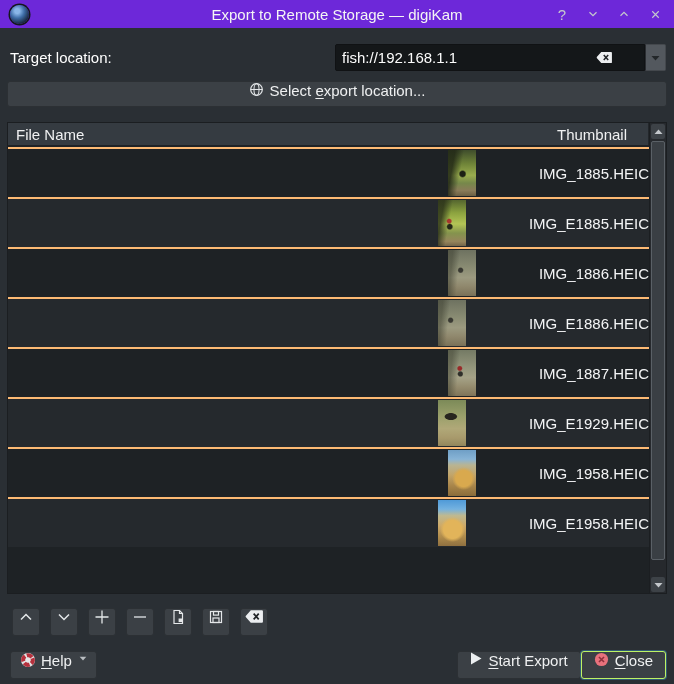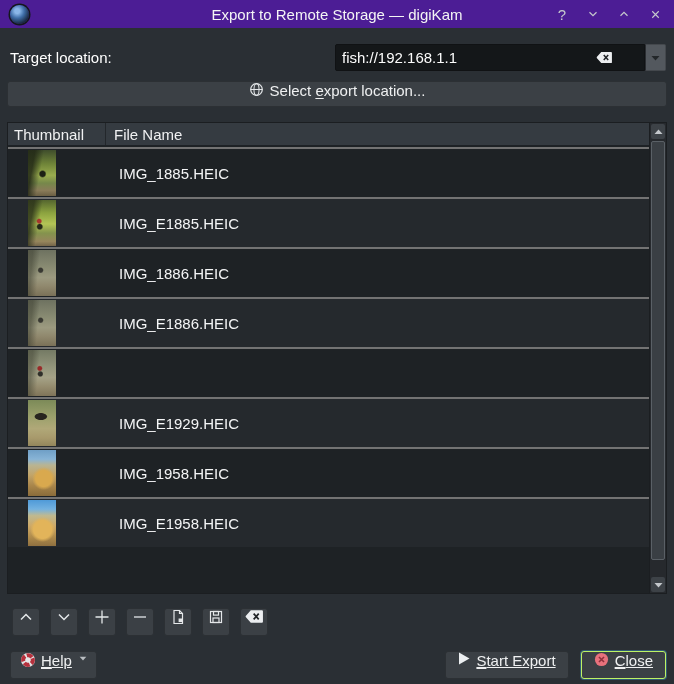--- a/index.html
+++ b/index.html
@@ -6,21 +6,21 @@
   html,body { width: 674px; height: 684px; }
   body {
     font-family: "Liberation Sans", sans-serif;
     background: #2a2f34;
     color: #eff0f1;
     font-size: 15px;
     overflow: hidden;
   }
   
   .titlebar {
-    height: 28px; background: #4c1d95;
+    height: 28px; background: #6d28d9;
     display: flex; align-items: center;
     padding: 0 10px; position: relative;
   }
   .app-icon {
     width: 19px; height: 19px; border-radius: 50%;
     background: radial-gradient(circle at 38% 32%, #8ab6e8 0 14%, #3f6ea8 40%, #1a2a44 72%, #0b1018 100%);
     box-shadow: 0 0 0 1.5px #14181c;
   }
   .title {
     position: absolute; left: 0; right: 0; text-align: center;
@@ -66,21 +66,21 @@
   .thead {
     display: flex; height: 23px; background: #353b41;
     border-bottom: 1px solid #1e2226; margin-right: 17px;
   }
   .th { display: flex; align-items: center; padding: 0 6px; color: #f0f1f2; }
   .th-thumb { width: 98px; border-right: 1px solid #23272b; }
   .th-name { flex: 1; padding-left: 8px; }
   .rows { position: absolute; top: 24px; left: 0; right: 17px; bottom: 0; overflow: hidden; }
   .row {
     height: 50px; display: flex; align-items: center;
-    padding-left: 20px; border-top: 2px solid #737373;
+    padding-left: 15px; border-top: 2px solid #fdba74; justify-content: flex-end;
   }
   .row:nth-child(odd) { background: #1e2225; }
   .row:nth-child(even) { background: #25292d; }
   .thumb { width: 28px; height: 46px; flex: none; }
   .row-name { margin-left: 63px; color: #f4f5f6; }
   
   [data-thumb="forest-bright"] { background:
     radial-gradient(circle at 52% 52%, rgba(22,25,17,.95) 0 2.5px, rgba(22,25,17,0) 4px),
     linear-gradient(100deg, rgba(34,40,22,.85) 0 20%, rgba(34,40,22,0) 45%),
     linear-gradient(180deg,#3f4d2c 0%,#6f8438 30%,#9aad4e 55%,#76884a 72%,#8a7b59 88%,#6b5f44 100%); }
@@ -113,24 +113,24 @@
     background: #26292d; border-left: 1px solid #1b1e21;
     display: flex; flex-direction: column;
   }
   .sb-btn { height: 15px; flex: none; background: #3d4247; display: flex; align-items: center; justify-content: center; margin: 1px; border-radius: 2px; }
   .sb-track { flex: 1; position: relative; margin: 0 1px; }
   .sb-thumb { position: absolute; top: 1px; left: 0; right: 0; height: 96%; background: #3a3f44; border: 1px solid #5a6066; border-radius: 2px; }
   
   .list-toolbar { display: flex; gap: 10px; margin: 14px 0 0 12px; }
   .tool-btn { width: 28px; height: 28px; flex: none; }
   
-  .footer { display: flex; align-items: center; margin: 15px 8px 0 10px; text-decoration: underline; }
+  .footer { display: flex; align-items: center; margin: 15px 8px 0 10px; }
   .help-btn { height: 28px; padding: 0 9px; gap: 5px; }
   .help-caret { font-size: 10px; color: #c8ccd0; margin-left: 2px; }
-  .footer-right { margin-left: auto; display: flex; gap: 12px; }
+  .footer-right { margin-left: auto; display: flex; gap: 0; }
   .start-btn { height: 28px; padding: 0 12px; }
   .close-btn {
     height: 28px; padding: 0 12px;
     border: 1px solid #bef264; border-radius: 3px;
     box-shadow: 0 0 0 1px rgba(61,174,233,.35);
   }
   .icon { display: flex; align-items: center; justify-content: center; }
 </style>
 </head>
 <body>
@@ -196,42 +196,43 @@
         <circle cx="8" cy="8" r="6.2" fill="none" stroke="#e2e5e7" stroke-width="1.3"></circle>
         <ellipse cx="8" cy="8" rx="2.7" ry="6.2" fill="none" stroke="#e2e5e7" stroke-width="1.1"></ellipse>
         <path d="M1.8 8 H14.2" stroke="#e2e5e7" stroke-width="1.1"></path>
       </svg>
   </span>
   <span><span>Select </span><span class="mnemonic">e</span><span>xport location...</span></span>
 </div>
 
 <div class="table">
   <div class="thead">
+    <div class="th th-name">File Name</div>
     <div class="th th-thumb">Thumbnail</div>
-    <div class="th th-name">File Name</div>
   </div>
   <div class="rows">
     <div class="row">
         <div class="thumb" data-thumb="forest-bright"></div>
         <span class="row-name">IMG_1885.HEIC</span>
       </div>
     <div class="row">
         <div class="thumb" data-thumb="forest-bright2"></div>
         <span class="row-name">IMG_E1885.HEIC</span>
       </div>
     <div class="row">
         <div class="thumb" data-thumb="forest-pale"></div>
         <span class="row-name">IMG_1886.HEIC</span>
       </div>
     <div class="row">
         <div class="thumb" data-thumb="forest-pale"></div>
         <span class="row-name">IMG_E1886.HEIC</span>
       </div>
     <div class="row">
         <div class="thumb" data-thumb="forest-pale-red"></div>
+        <span class="row-name">IMG_1887.HEIC</span>
       </div>
     <div class="row">
         <div class="thumb" data-thumb="boar"></div>
         <span class="row-name">IMG_E1929.HEIC</span>
       </div>
     <div class="row">
         <div class="thumb" data-thumb="dog"></div>
         <span class="row-name">IMG_1958.HEIC</span>
       </div>
     <div class="row">

